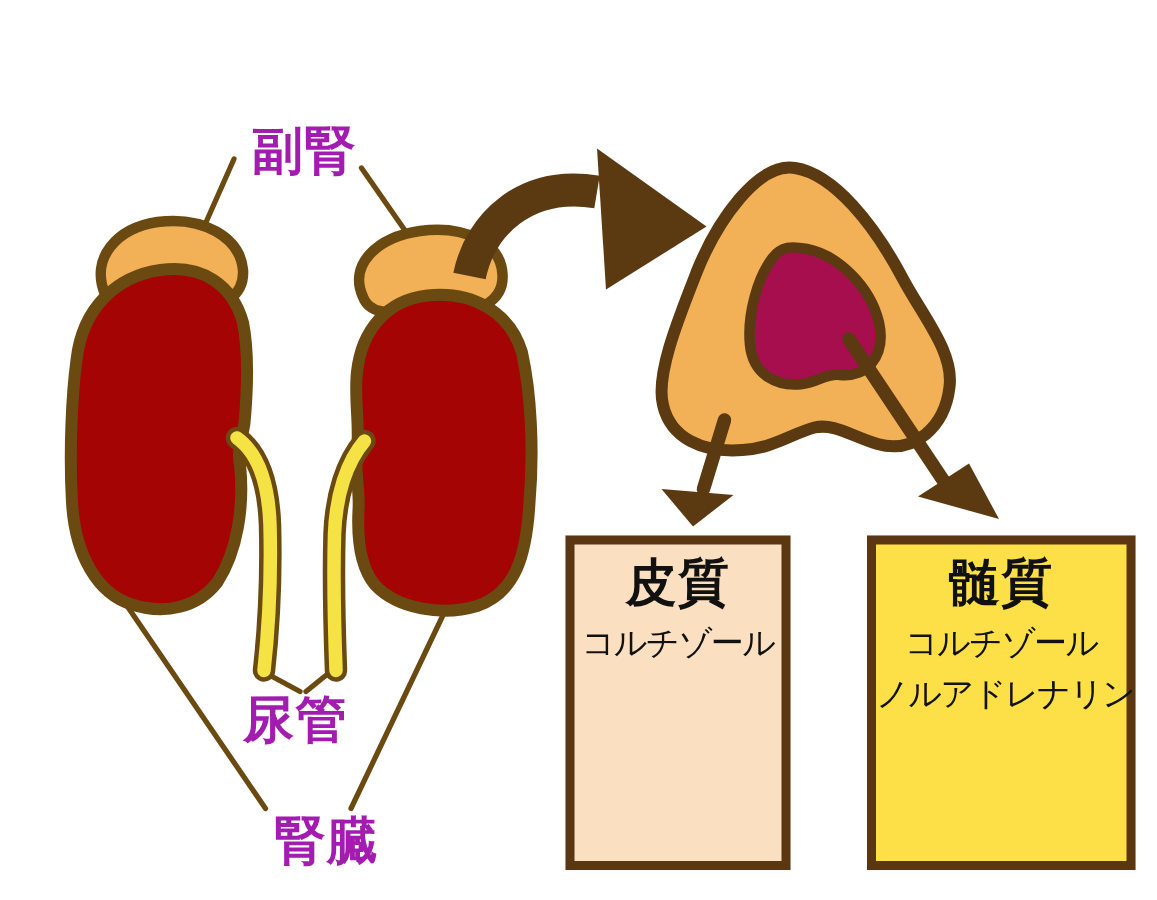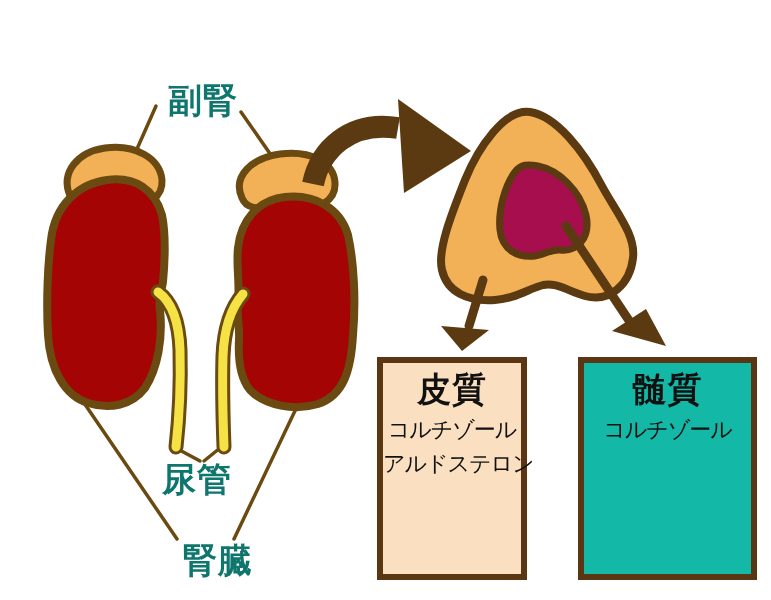--- a/index.html
+++ b/index.html
@@ -9,34 +9,34 @@
     background:#ffffff;
     overflow:hidden;
     font-family:"DejaVu Sans", sans-serif;
   }
   #art{position:absolute;left:0;top:0;}
   .lbl{
     position:absolute;
     transform:translate(-50%,-50%);
     font-size:34px;
     font-weight:bold;
-    color:#0f766e;
+    color:#a21caf;
     white-space:nowrap;
     letter-spacing:1px;
   }
   .hormone-box{
     position:absolute;
     top:357px;
     height:223px;
     box-sizing:border-box;
     border:6px solid #5a3712;
     text-align:center;
   }
   .box-cortex{left:377px;width:150px;background:#fadfc0;}
-  .box-medulla{left:578px;width:179px;background:#14b8a6;}
+  .box-medulla{left:578px;width:179px;background:#fde047;}
   .box-title{
     margin-top:6px;
     font-size:34px;
     font-weight:bold;
     line-height:40px;
     color:#111111;
     letter-spacing:1px;
   }
   .box-item{
     margin-top:8px;
@@ -112,21 +112,21 @@
     </g>
   </svg>
 
   <div class="lbl" style="left:203px;top:101px;">副腎</div>
   <div class="lbl" style="left:218px;top:561px;">腎臓</div>
   <div class="lbl" style="left:197px;top:480px;">尿管</div>
 
   <div class="hormone-box box-cortex">
     <div class="box-title">皮質</div>
     <div class="box-item">コルチゾール</div>
-    <div class="box-item">アルドステロン</div>
   </div>
 
   <div class="hormone-box box-medulla">
     <div class="box-title">髄質</div>
     <div class="box-item">コルチゾール</div>
+    <div class="box-item">ノルアドレナリン</div>
   </div>
 
 </div>
 
 </body></html>

